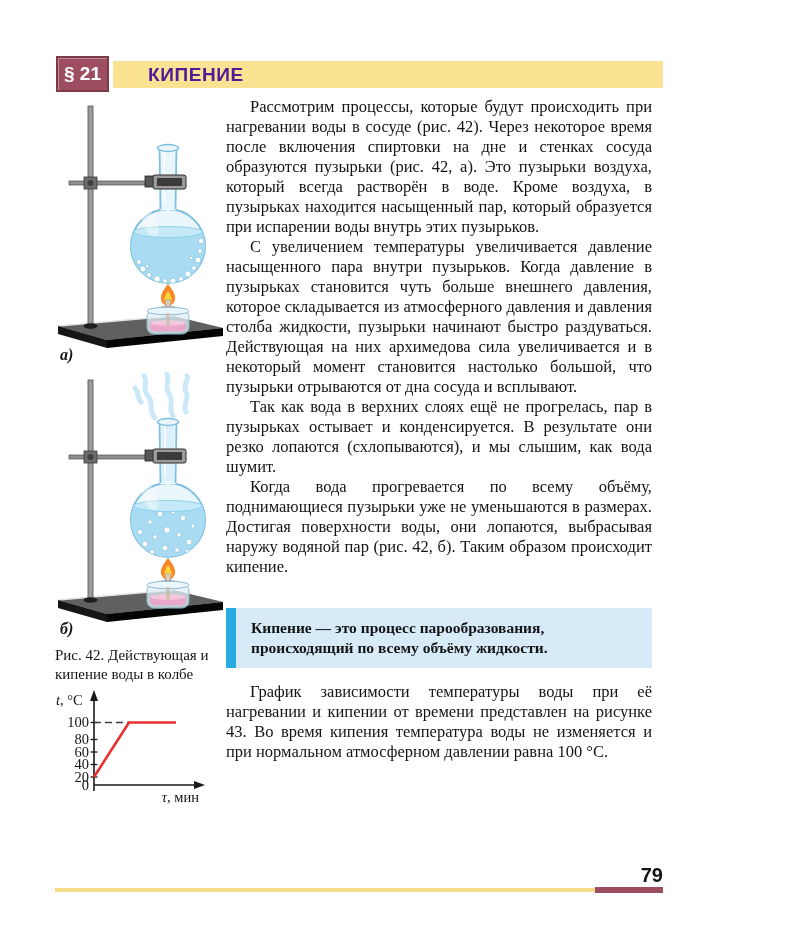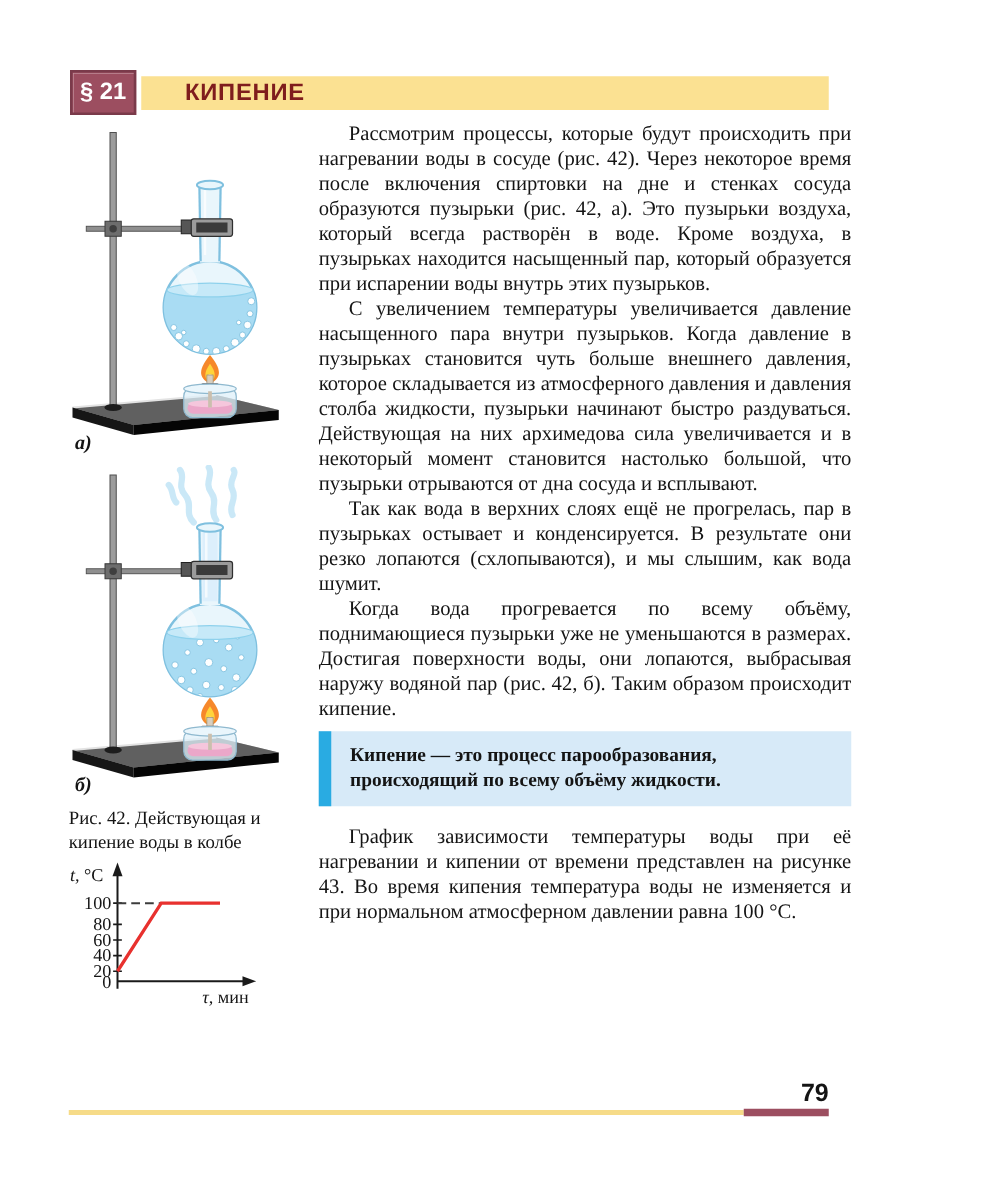--- a/index.html
+++ b/index.html
@@ -8,40 +8,40 @@
 
   
   .section-box{position:absolute;left:56px;top:56px;width:53px;height:36px;
     background:#9c4e60;border:2px solid #7a3a4a;box-sizing:border-box;
     box-shadow:inset 1px 1px 0 rgba(255,255,255,.35);
     display:flex;align-items:center;justify-content:center;
     color:#ffffff;font-family:"Liberation Sans",sans-serif;font-weight:bold;font-size:19px;}
   .title-bar{position:absolute;left:113px;top:61px;width:550px;height:27px;background:#fbe192;}
   .title-text{position:absolute;left:35px;top:0;line-height:27px;
     font-family:"Liberation Sans",sans-serif;font-weight:bold;font-size:19px;
-    letter-spacing:.6px;color:#7f1d1d;}
+    letter-spacing:.6px;color:#4c1d95;}
 
   
   .fig-a{position:absolute;left:55px;top:98px;}
   .fig-b{position:absolute;left:55px;top:372px;}
   .fig-sublabel{position:absolute;font-style:italic;font-weight:bold;font-size:16px;color:#141414;}
   .label-a{left:60px;top:346px;}
   .label-b{left:60px;top:620px;}
   .caption{position:absolute;font-size:15px;line-height:19px;color:#141414;margin:0;}
   .caption b{font-weight:normal;}
   .caption-42{left:55px;top:646px;width:182px;}
   .caption-43{left:55px;top:818px;width:130px;}
   .graph-svg{position:absolute;left:50px;top:688px;font-family:"Liberation Serif",serif;}
 
   
-  .right-col{position:absolute;left:255px;top:97px;width:426px;
+  .right-col{position:absolute;left:226px;top:97px;width:426px;
     font-size:16.5px;line-height:20px;text-align:justify;}
   .right-col p{margin:0;text-indent:24px;}
   .italic-par{font-style:italic;letter-spacing:.4px;}
-  .def-box{margin:8px 0 14px 0;background:#d7eaf8;border-left:10px solid #29abe2;
+  .def-box{margin:31px 0 14px 0;background:#d7eaf8;border-left:10px solid #29abe2;
     padding:10px 12px 10px 15px;font-weight:bold;font-size:15.5px;line-height:20px;
     text-align:left;text-indent:0;}
 
   
   .footer-line-yellow{position:absolute;left:55px;top:888px;width:540px;height:4px;background:#f6db88;}
   .footer-line-maroon{position:absolute;left:595px;top:887px;width:68px;height:6px;background:#9c4e60;}
   .page-number{position:absolute;left:590px;top:864px;width:73px;text-align:right;
     font-family:"Liberation Sans",sans-serif;font-weight:bold;font-size:20px;color:#141414;}
 </style>
 </head>

